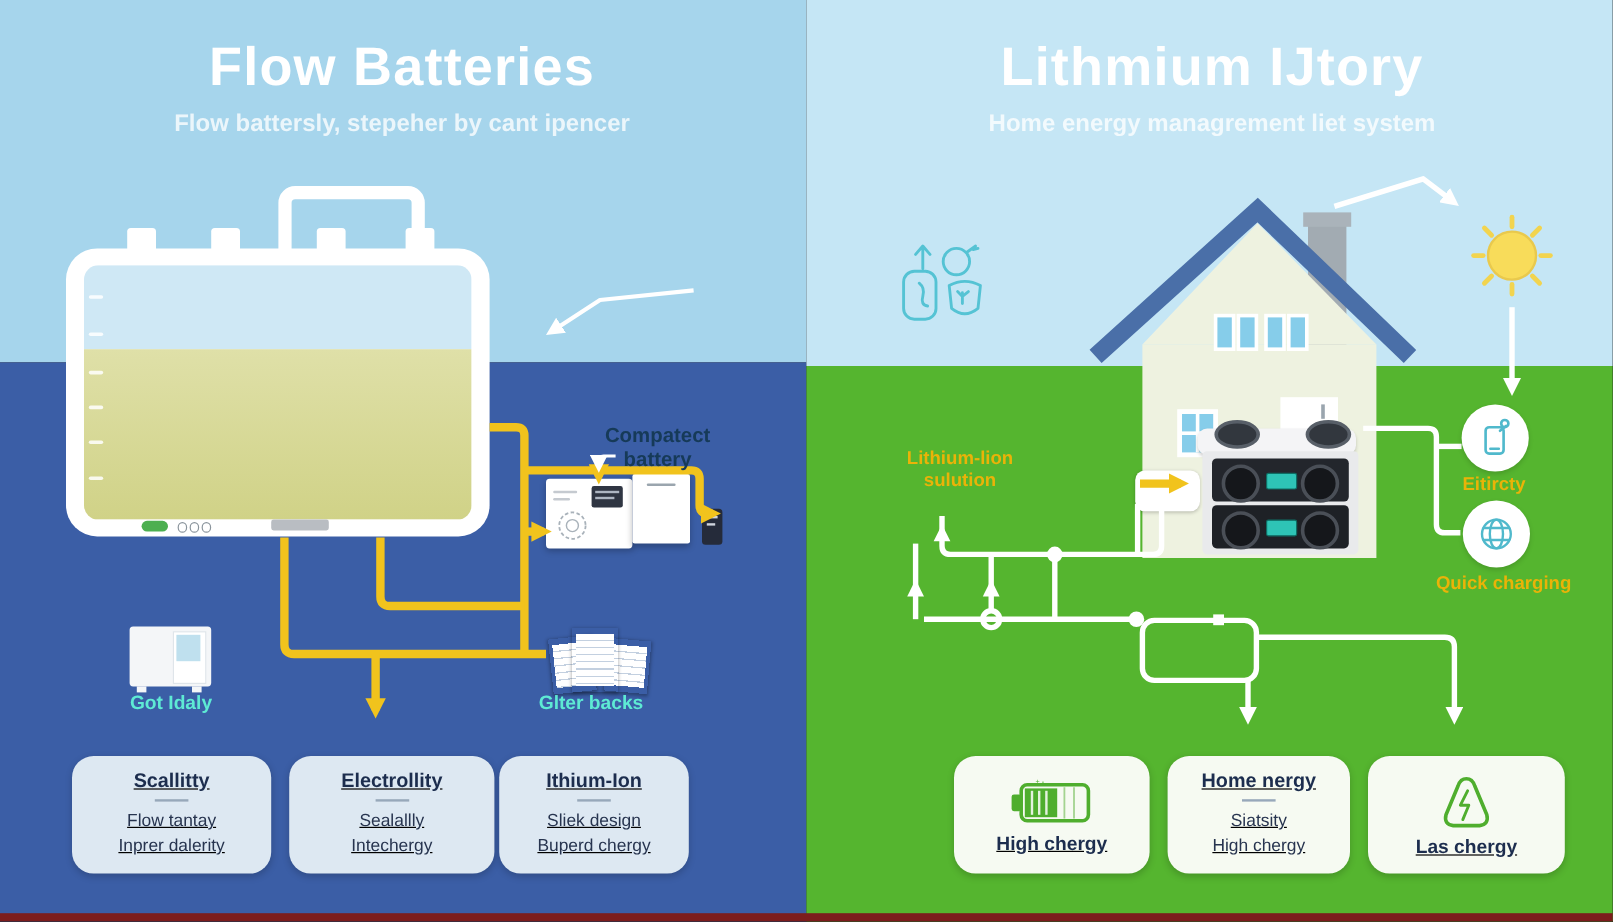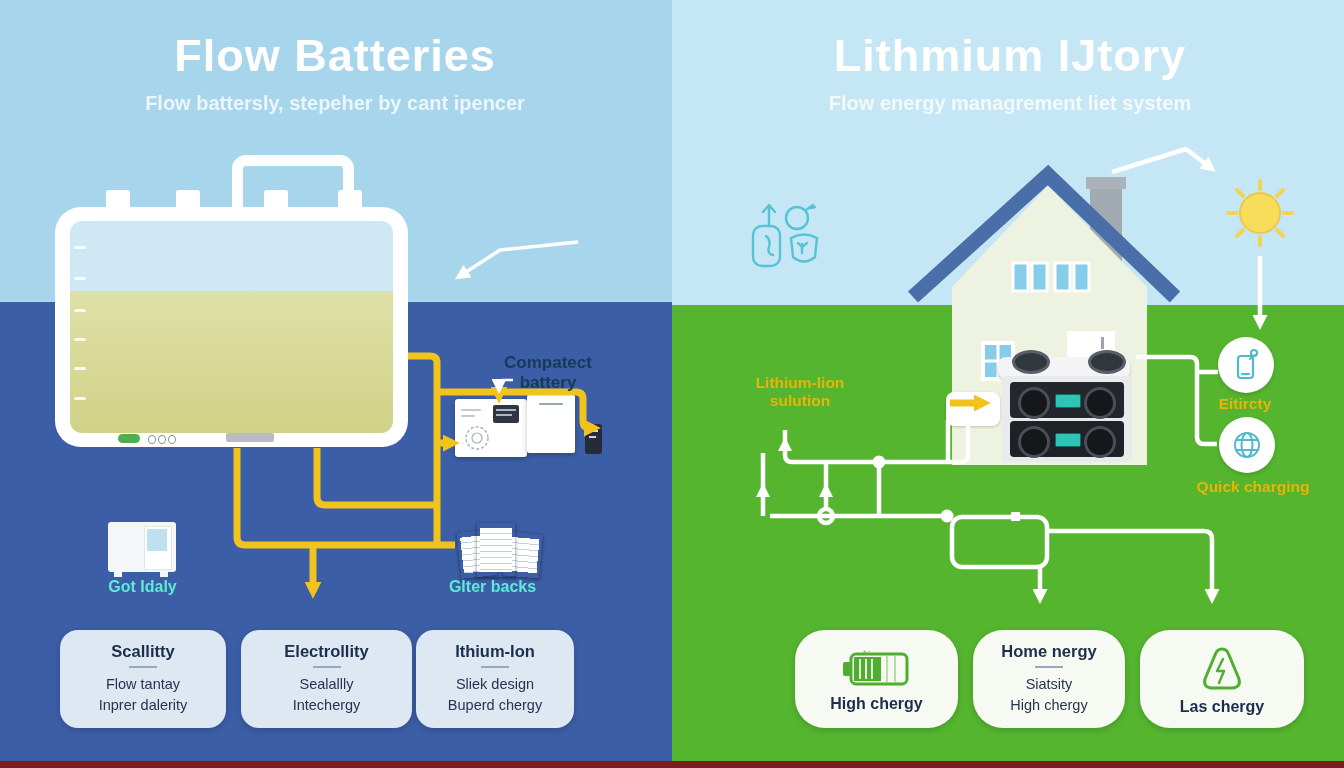--- a/index.html
+++ b/index.html
@@ -41,23 +41,23 @@
   .sheet{background:#fff;box-shadow:0 1px 3px rgba(0,0,0,.3);
          background-image:repeating-linear-gradient(180deg,transparent 0 5px,#c3d0e0 5px 6px);
          background-clip:content-box;padding:6px 4px;}
   
   .anno{font-weight:700;text-align:center;line-height:1.18;}
   .anno-dark{color:#163a58;font-size:17px;}
   .anno-light{color:#5eead4;font-size:16px;}
   .anno-white{color:#eab308;font-size:15.5px;}
   
   .card{position:absolute;top:630px;height:98px;border-radius:18px;box-shadow:0 2px 6px rgba(0,0,0,.18);
-        display:flex;flex-direction:column;align-items:center;justify-content:center;}
+        display:flex;flex-direction:column;align-items:center;justify-content:center;text-decoration:underline;}
   .card-left{background:#dde8f2;}
-  .card-right{background:#f6faf2;border-radius:30px;}
+  .card-right{background:#f6faf2;}
   .card-title{font-size:16.5px;font-weight:800;color:#1c2d4e;}
   .card-div{width:28px;height:2px;background:#97a8ba;margin:5px 0 6px;}
   .card-line{font-size:14.5px;font-weight:500;color:#27344f;line-height:1.45;}
   .card-label{font-size:16px;font-weight:700;color:#1c2d4e;margin-top:5px;}
   
   .bat-platform{left:998px;top:357px;width:132px;height:22px;background:#f4f4f6;border-radius:8px;box-shadow:0 2px 3px rgba(0,0,0,.2);}
   .bat-knob{top:350px;width:32px;height:18px;background:#32373e;border:3px solid #585f68;border-radius:50%;}
   .bat-body{left:1002px;top:376px;width:130px;height:86px;background:#e9eaec;border-radius:4px;}
   .bat-row{left:8px;width:114px;height:36px;border-radius:4px;}
   .bat-dial{top:5px;width:26px;height:26px;border-radius:50%;background:#15171b;border:3px solid #4a4f57;}
@@ -264,21 +264,21 @@
         <circle cx="19" cy="19" r="12"></circle>
         <ellipse cx="19" cy="19" rx="5.5" ry="12"></ellipse>
         <path d="M8.5 14 h21 M8.5 24 h21"></path>
       </g>
     </svg>
   </div>
 
   <div class="abs title" style="left:60px;top:30px;width:550px">Flow Batteries</div>
   <div class="abs subtitle" style="left:60px;top:92px;width:550px">Flow battersly, stepeher by cant ipencer</div>
   <div class="abs title" style="left:740px;top:30px;width:540px">Lithmium IJtory</div>
-  <div class="abs subtitle" style="left:740px;top:92px;width:540px">Flow energy managrement liet system</div>
+  <div class="abs subtitle" style="left:740px;top:92px;width:540px">Home energy managrement liet system</div>
 
   <div class="abs anno anno-dark" style="left:478px;top:353px;width:140px">
     <div>Compatect</div>
     <div>battery</div>
   </div>
   <div class="abs anno anno-light" style="left:85px;top:578px;width:115px">Got Idaly</div>
   <div class="abs anno anno-light" style="left:430px;top:578px;width:125px">Glter backs</div>
 
   <div class="abs anno anno-white" style="left:730px;top:374px;width:140px">
     <div>Lithium-lion</div>

